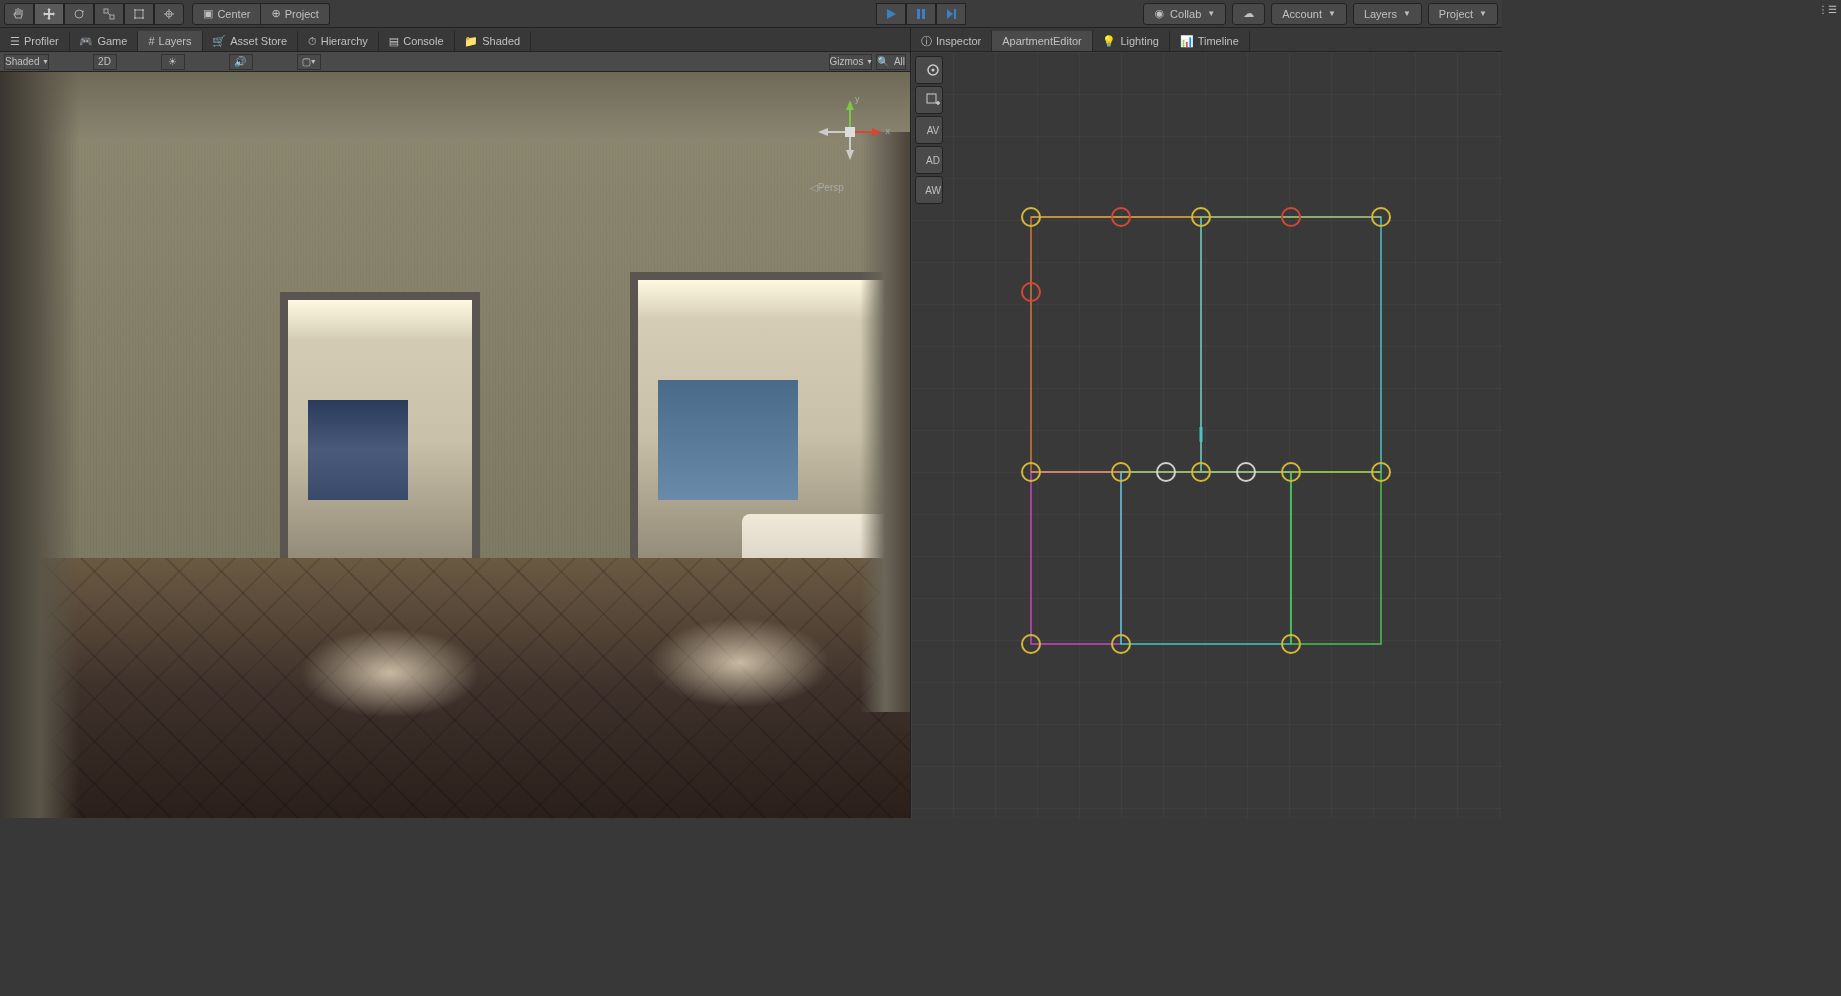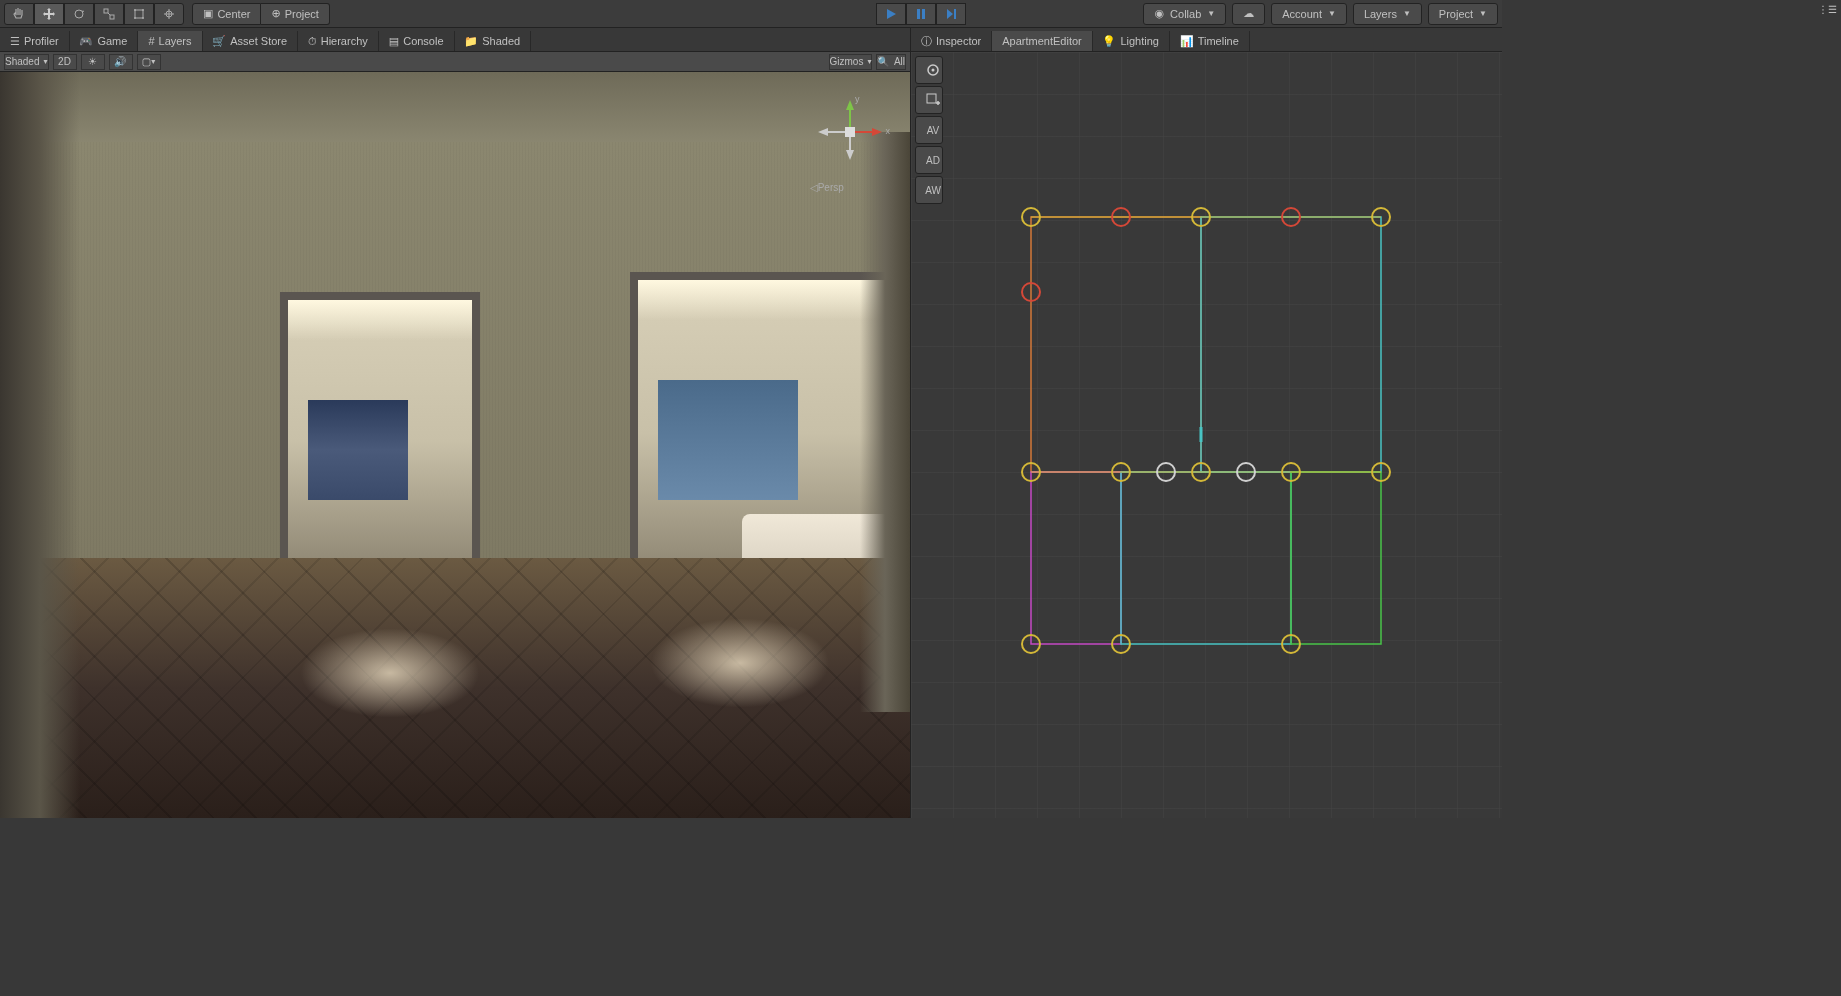--- a/index.html
+++ b/index.html
@@ -26,21 +26,21 @@
 .main-area { display: flex; height: calc(100% - 28px); }
 .left-panel { width: 911px; display: flex; flex-direction: column; border-right: 1px solid #222; }
 .right-panel { flex: 1; display: flex; flex-direction: column; }
 
 .tab-bar { height: 24px; background: #383838; display: flex; align-items: flex-end; border-bottom: 1px solid #222; }
 .tab { height: 20px; padding: 0 10px; background: #383838; display: flex; align-items: center; gap: 4px; cursor: pointer; border-right: 1px solid #282828; }
 .tab.active { background: #4a4a4a; }
 
 .scene-toolbar { height: 20px; background: #4a4a4a; display: flex; align-items: center; padding: 0 4px; gap: 4px; border-bottom: 1px solid #222; }
 .scene-dd { height: 16px; padding: 0 0; background: #4a4a4a; border: 1px solid #333; display: flex; align-items: center; cursor: pointer; font-size: 10px; gap: 4px; text-align: right; }
-.scene-tog { width: 24px; height: 16px; background: #4a4a4a; border: 1px solid #333; display: flex; align-items: center; justify-content: center; cursor: pointer; font-size: 10px; }
+.scene-tog { width: 24px; height: 16px; background: #4a4a4a; border: 1px solid #333; display: flex; align-items: center; justify-content: center; cursor: pointer; font-size: 10px; margin-left: 40px; }
 
 .viewport { flex: 1; position: relative; background: #2a2a2a; overflow: hidden; }
 
 
 .scene-3d { width: 100%; height: 100%; position: relative; background: linear-gradient(180deg, #8a8670 0%, #8e8a74 35%, #7a7560 50%, #3e362b 100%); }
 .ceiling { position: absolute; top: 0; left: 0; width: 100%; height: 70px; background: linear-gradient(180deg, #6e6a58 0%, #8a8670 100%); }
 .floor { position: absolute; bottom: 0; left: 0; width: 100%; height: 260px; background: linear-gradient(180deg, #6b5a42 0%, #3e312b 50%, #2a1f1a 100%); }
 .floor::before { content: ''; position: absolute; inset: 0; background: repeating-linear-gradient(45deg, rgba(0,0,0,0.15) 0px, rgba(0,0,0,0.15) 2px, transparent 2px, transparent 30px), repeating-linear-gradient(-45deg, rgba(0,0,0,0.1) 0px, rgba(0,0,0,0.1) 2px, transparent 2px, transparent 30px); }
 .light-spot { position: absolute; width: 180px; height: 90px; background: radial-gradient(ellipse, rgba(255,240,210,0.7) 0%, transparent 70%); border-radius: 50%; }
 .wall-back { position: absolute; top: 70px; left: 0; width: 100%; height: 480px; background: linear-gradient(180deg, #8b876f 0%, #7d7862 100%); }

